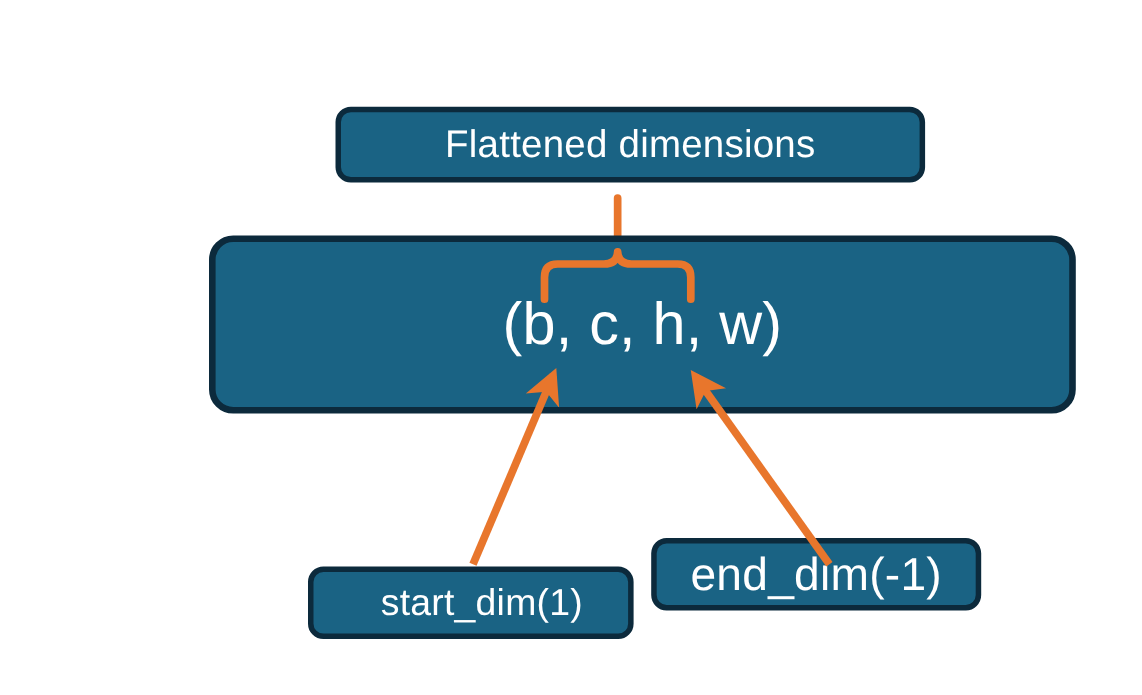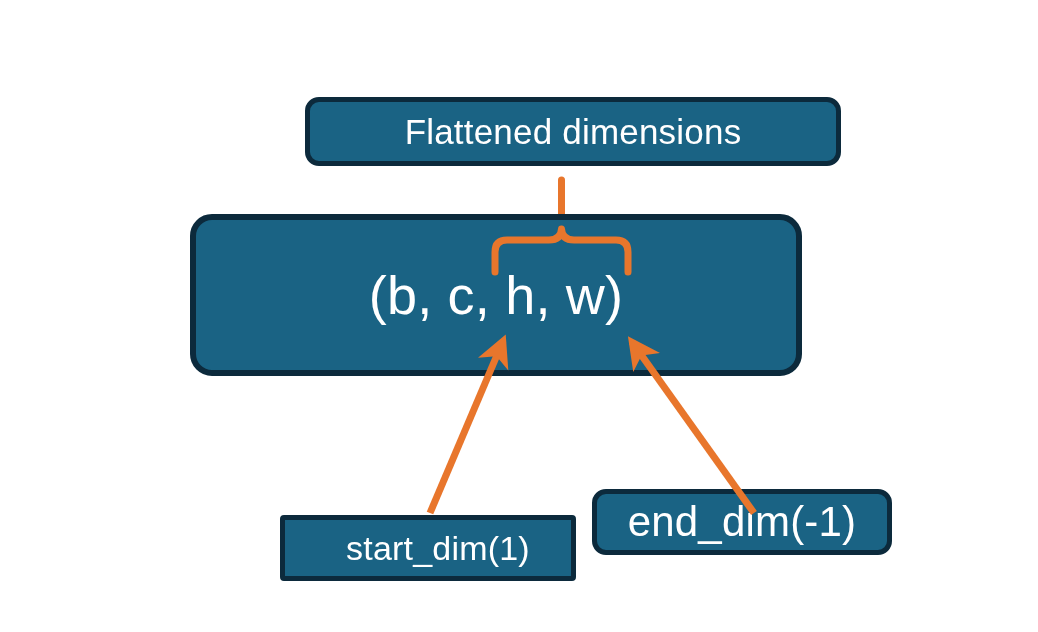--- a/index.html
+++ b/index.html
@@ -35,33 +35,33 @@
     left: 293px;
     top: 97px;
     width: 536px;
     height: 69px;
     font-size: 35px;
     border-radius: 14px;
   }
   #node-tuple {
     left: 178px;
     top: 214px;
-    width: 612px;
+    width: 788px;
     height: 162px;
     font-size: 54px;
     border-radius: 22px;
     border-width: 6px;
   }
   #node-startdim {
     left: 268px;
     top: 515px;
     width: 296px;
     height: 66px;
     font-size: 34px;
-    border-radius: 4px;
+    border-radius: 14px;
     padding-left: 20px;
   }
   #node-enddim {
     left: 580px;
     top: 489px;
     width: 300px;
     height: 66px;
     font-size: 42px;
     border-radius: 14px;
   }

